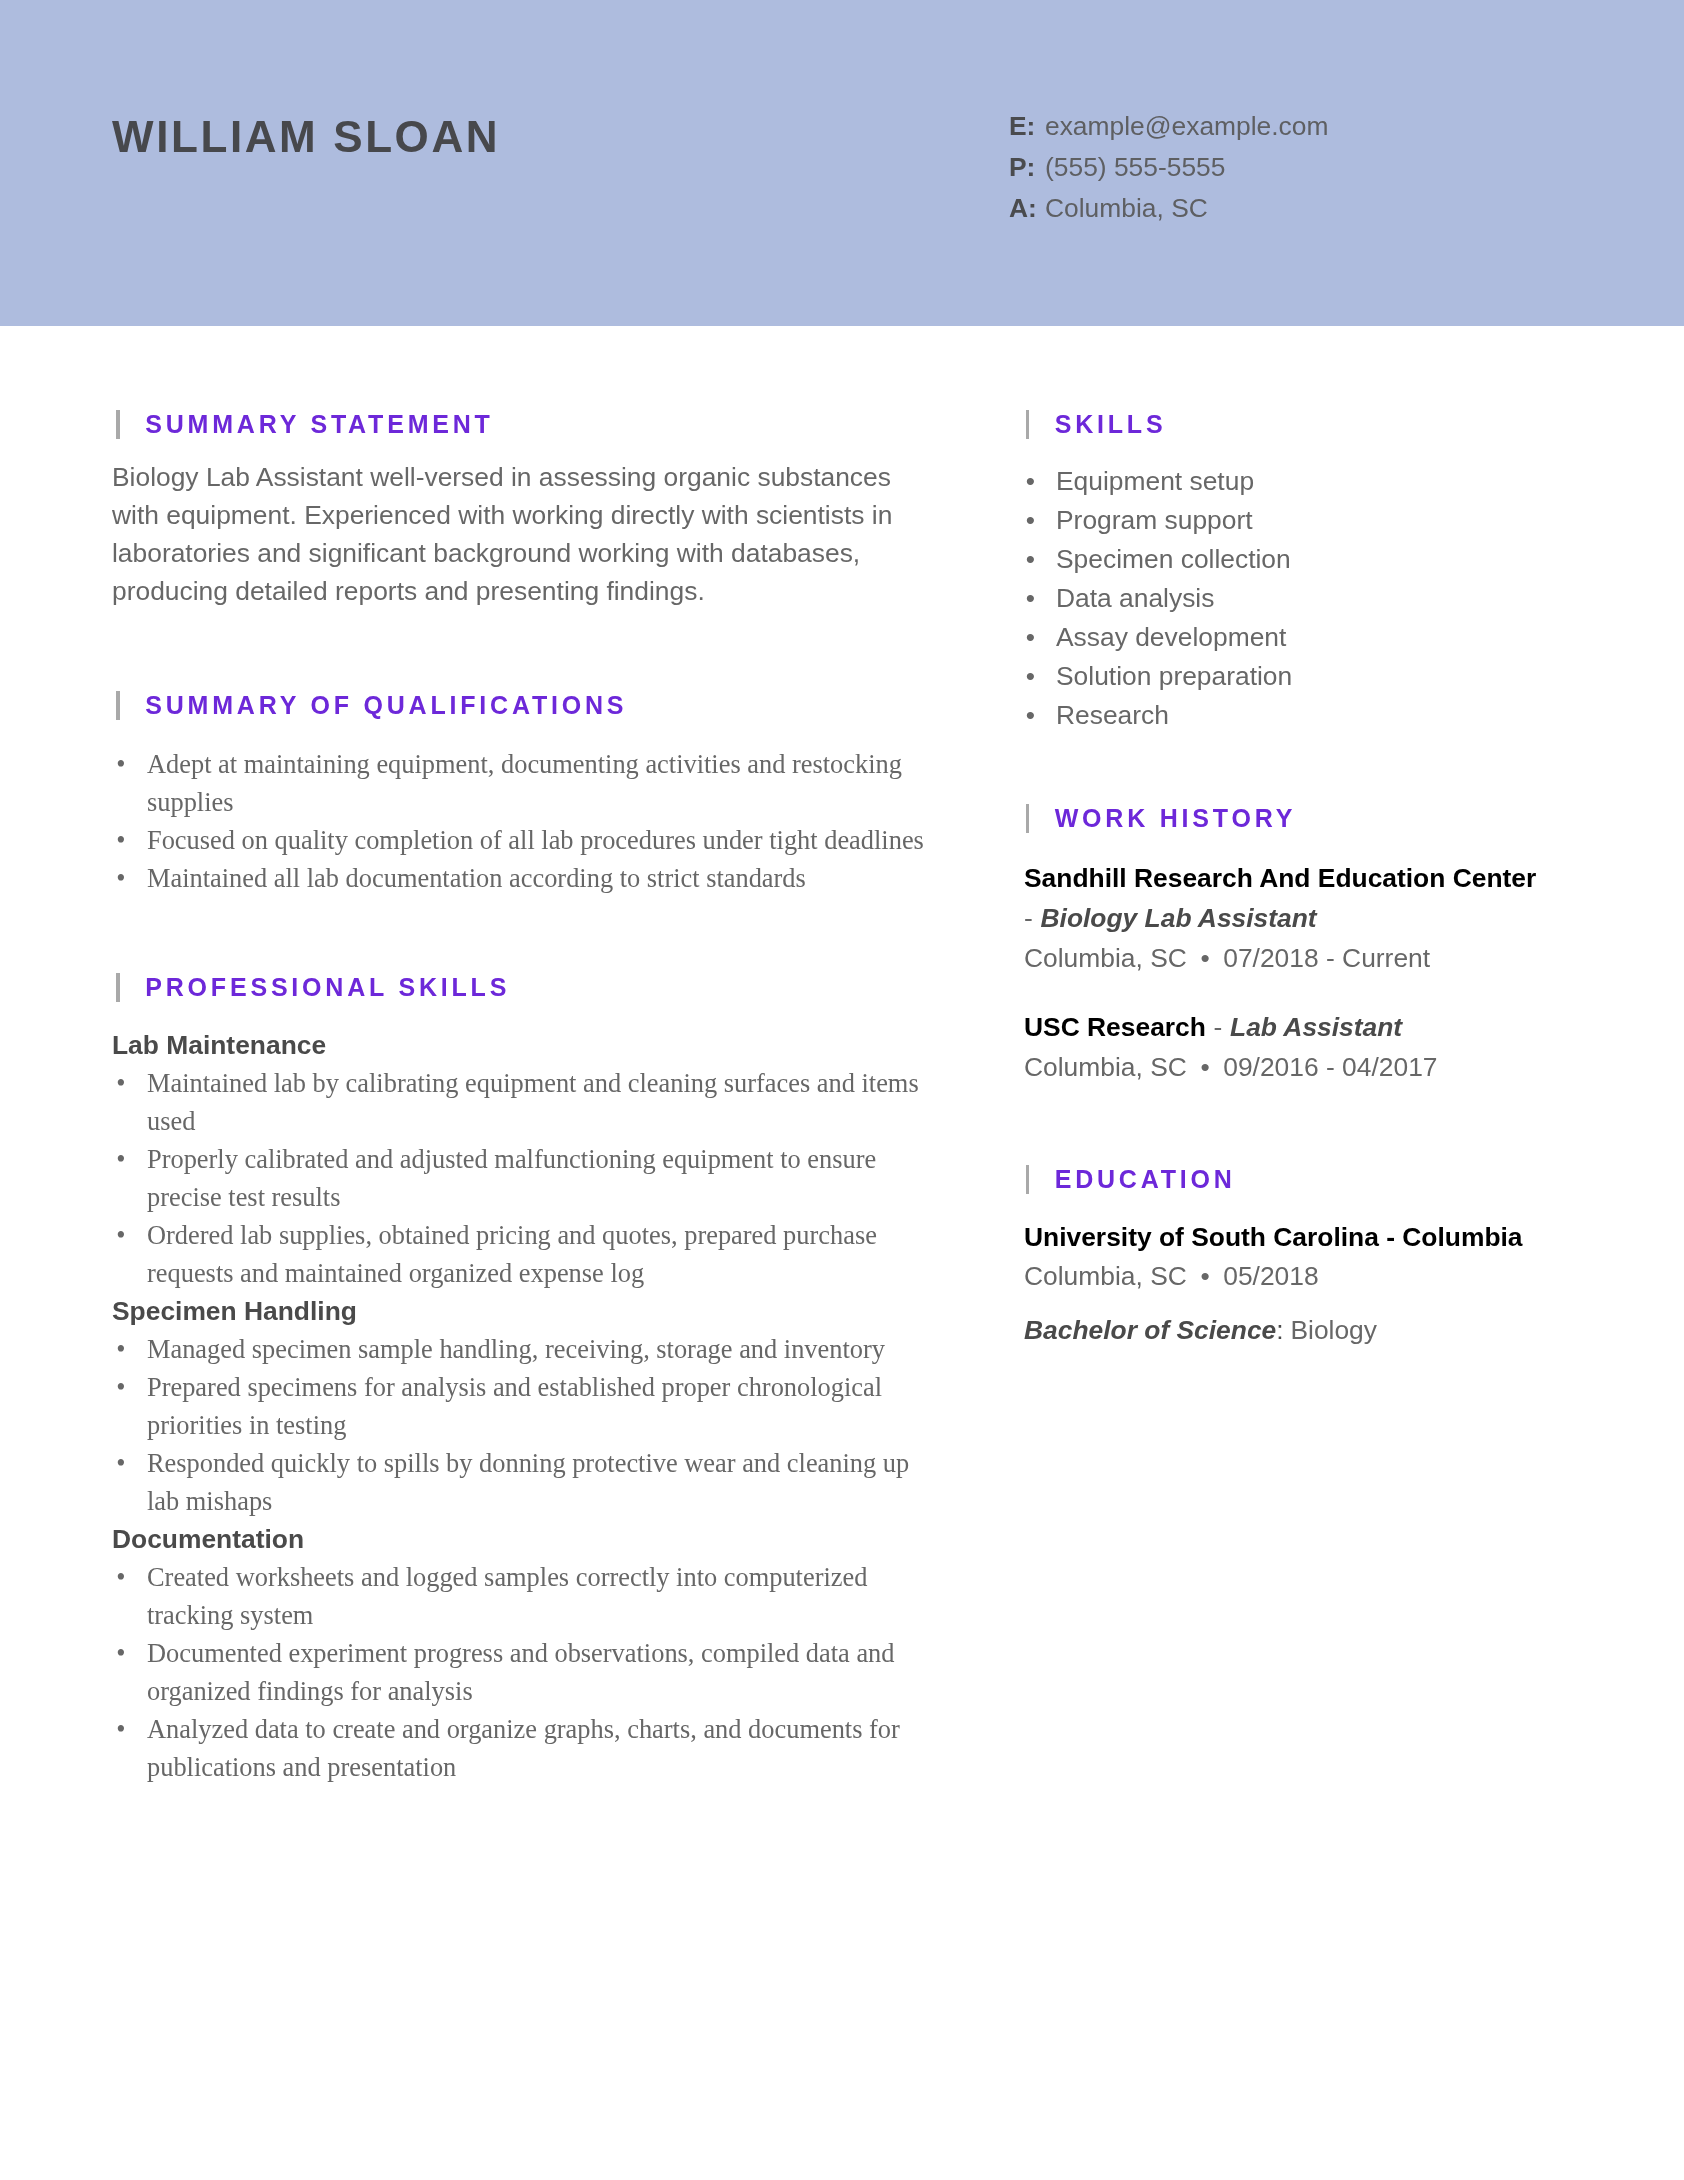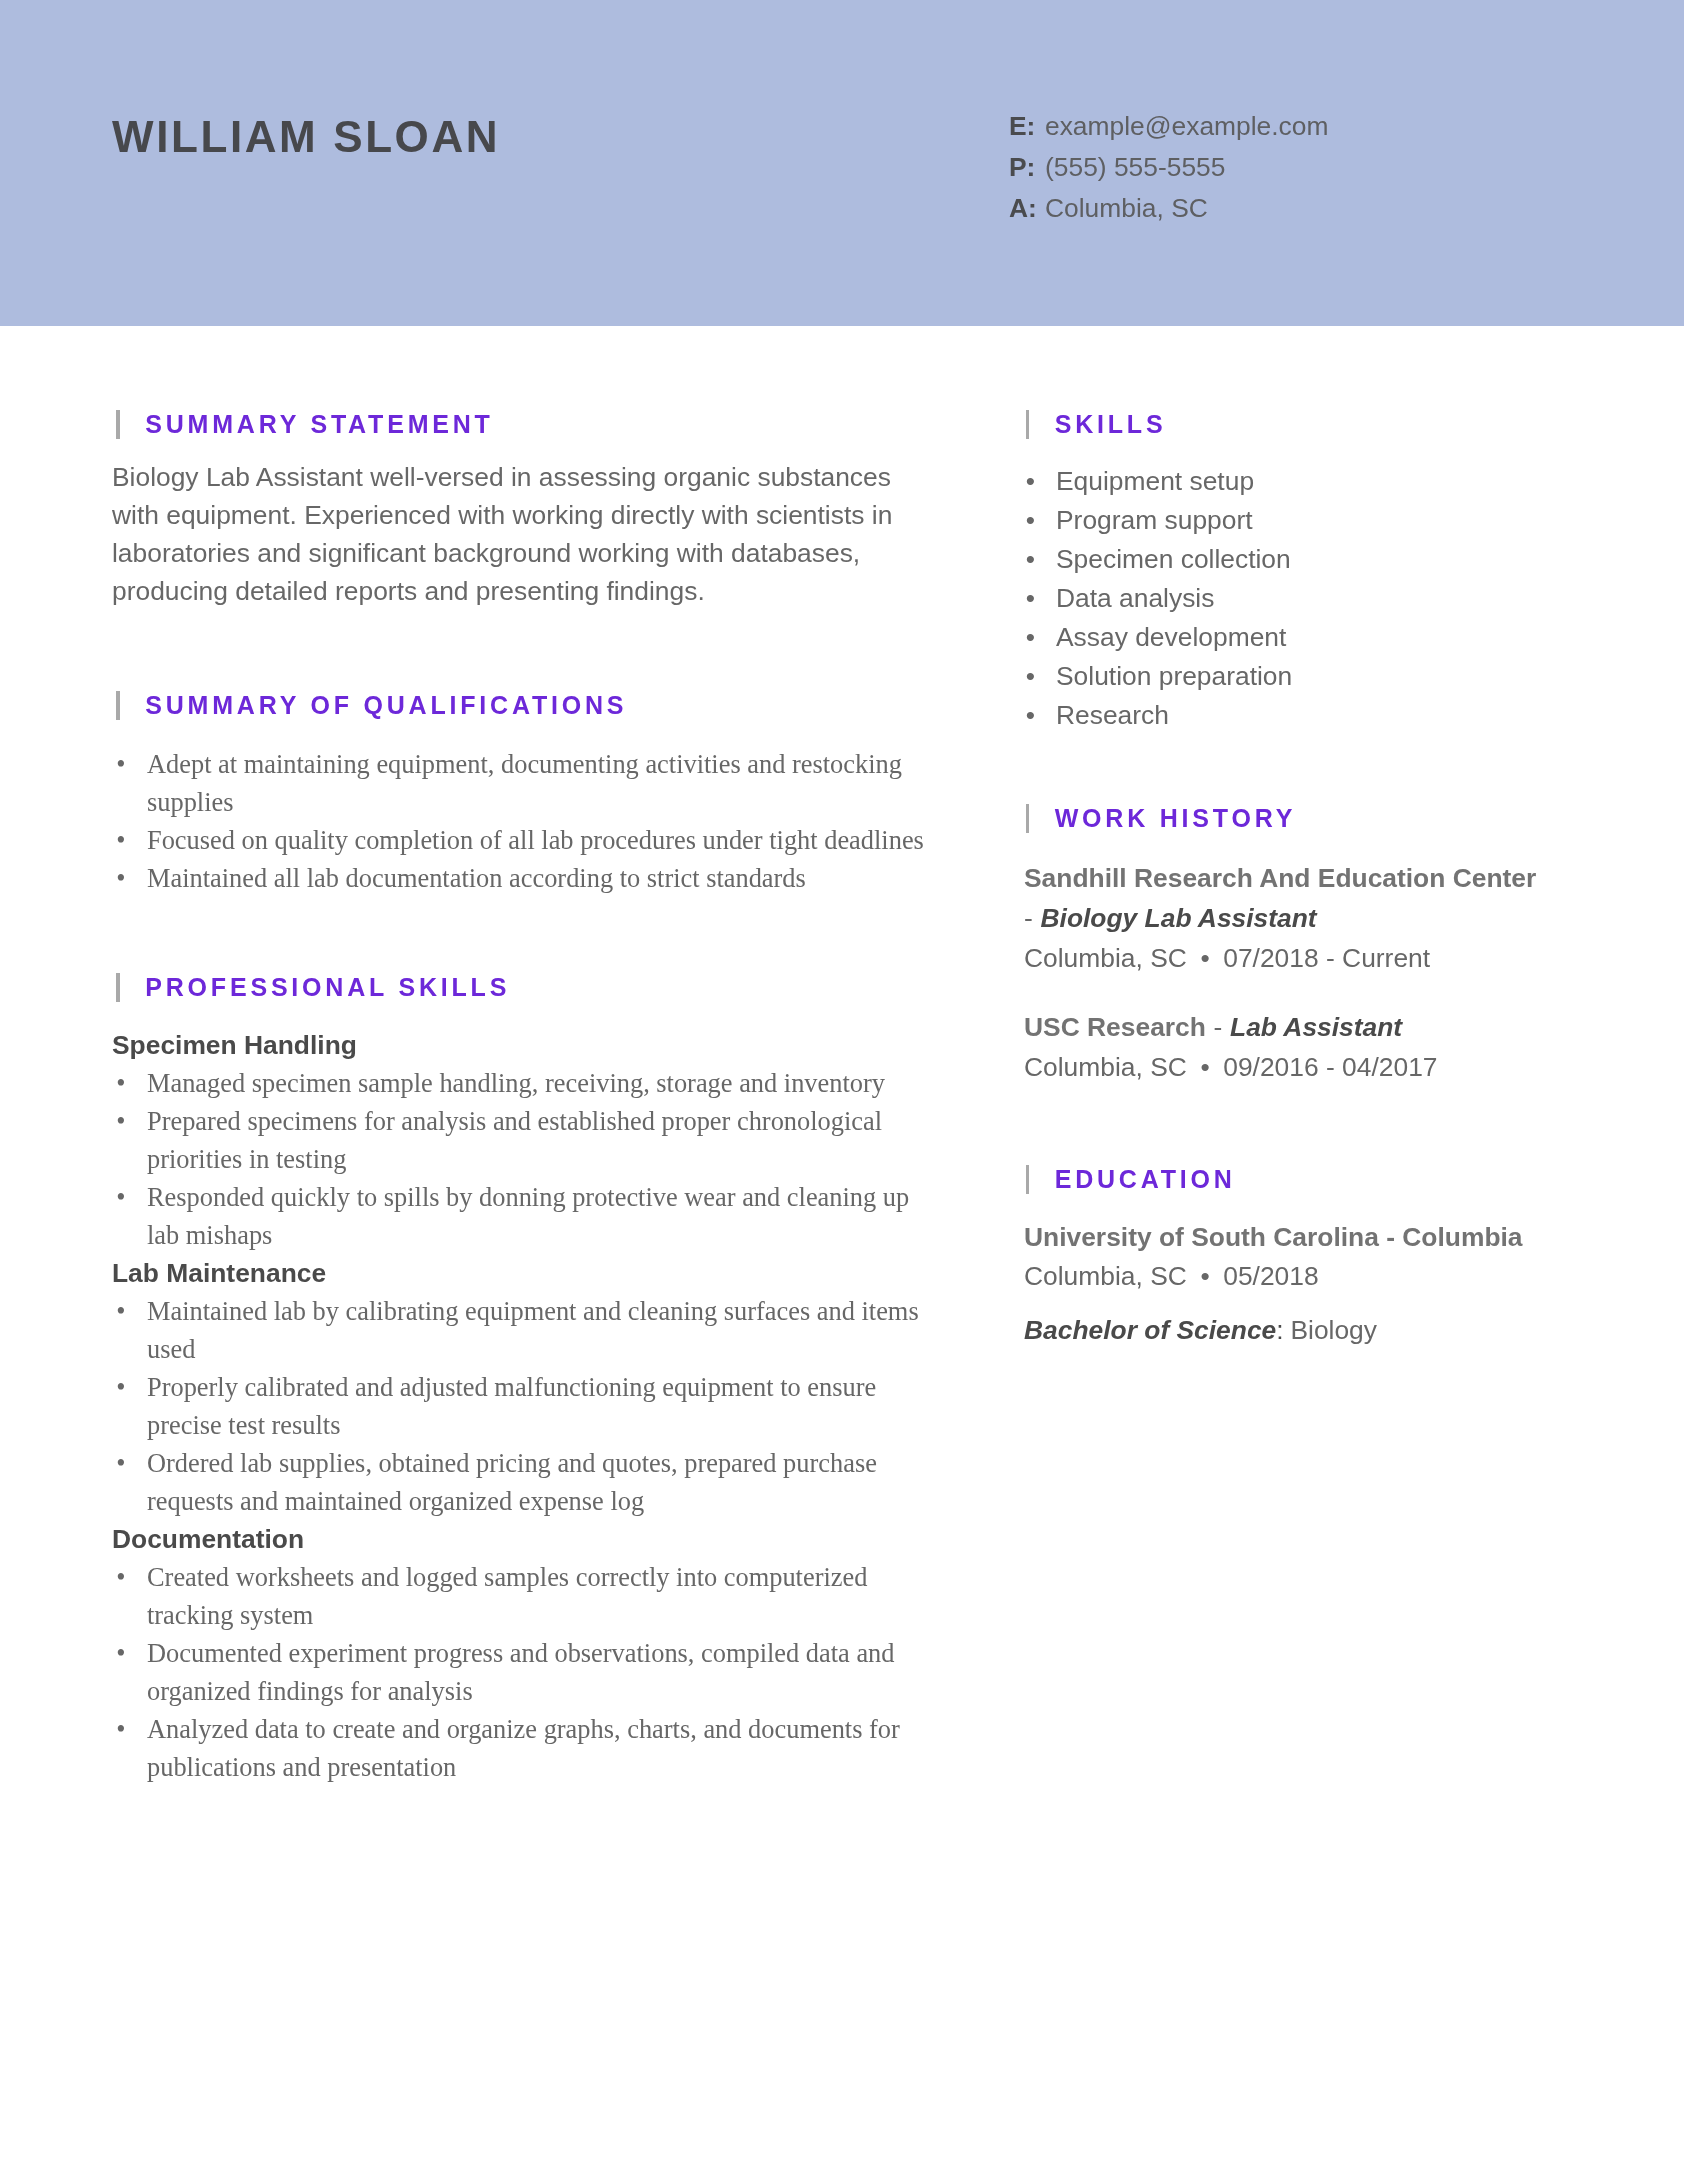--- a/index.html
+++ b/index.html
@@ -89,21 +89,21 @@
   .rs-skills { margin-top: 22px; }
   .rs-head2 { margin-top: 68px; }
   .job1 { margin-top: 24px; }
   .job2 { margin-top: 29px; }
   .rs-head3 { margin-top: 77px; }
   .rs-school { margin-top: 23px; }
   .rs-degree { margin-top: 15.3px; }
 
   .job-line, .edu-line { font-size: 26.4px; line-height: 40px; color: #676767; }
   .edu-line { line-height: 39px; }
-  .co-name { font-weight: bold; color: #737373; }
+  .co-name { font-weight: bold; color: #000000; }
   .job-title { font-weight: bold; font-style: italic; color: #4a4a4a; }
   .dash { color: #676767; margin: 0 7.7px; }
   .dash-first { color: #676767; margin-right: 7.7px; }
   .dot { color: #676767; margin: 0 13.6px; }
   .degree-name { font-weight: bold; font-style: italic; color: #4a4a4a; }
   .degree-sep { color: #4a4a4a; margin-right: 6.8px; }
 </style>
 </head>
 <body>
 
@@ -142,34 +142,34 @@
       <li>Maintained all lab documentation according to strict standards</li>
     </ul>
 
     <div class="sec-head ls-head3">
       <span class="sec-bar"></span>
       <span class="sec-title">PROFESSIONAL SKILLS</span>
     </div>
     <div class="ls-groups">
 
       <div class="skill-group">
+        <div class="group-title">Lab Maintenance</div>
+        <ul class="plain">
+          <li>Maintained lab by calibrating equipment and cleaning surfaces and items used</li>
+          <li>Properly calibrated and adjusted malfunctioning equipment to ensure precise test results</li>
+          <li>Ordered lab supplies, obtained pricing and quotes, prepared purchase requests and maintained organized expense log</li>
+        </ul>
+      </div>
+
+      <div class="skill-group">
         <div class="group-title">Specimen Handling</div>
         <ul class="plain">
           <li>Managed specimen sample handling, receiving, storage and inventory</li>
           <li>Prepared specimens for analysis and established proper chronological priorities in testing</li>
           <li>Responded quickly to spills by donning protective wear and cleaning up lab mishaps</li>
-        </ul>
-      </div>
-
-      <div class="skill-group">
-        <div class="group-title">Lab Maintenance</div>
-        <ul class="plain">
-          <li>Maintained lab by calibrating equipment and cleaning surfaces and items used</li>
-          <li>Properly calibrated and adjusted malfunctioning equipment to ensure precise test results</li>
-          <li>Ordered lab supplies, obtained pricing and quotes, prepared purchase requests and maintained organized expense log</li>
         </ul>
       </div>
 
       <div class="skill-group">
         <div class="group-title">Documentation</div>
         <ul class="plain">
           <li>Created worksheets and logged samples correctly into computerized tracking system</li>
           <li>Documented experiment progress and observations, compiled data and organized findings for analysis</li>
           <li>Analyzed data to create and organize graphs, charts, and documents for publications and presentation</li>
         </ul>

